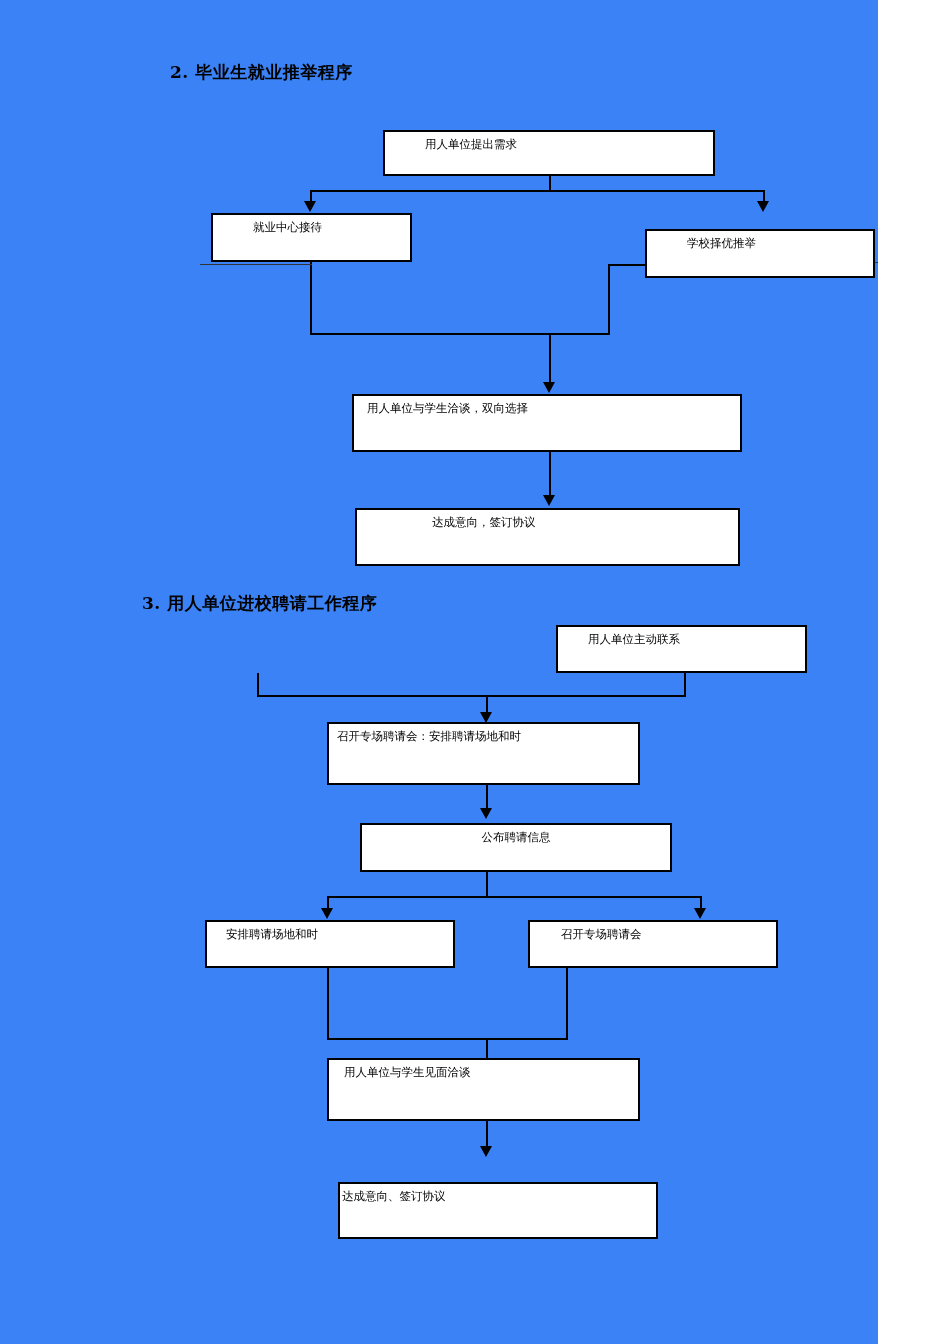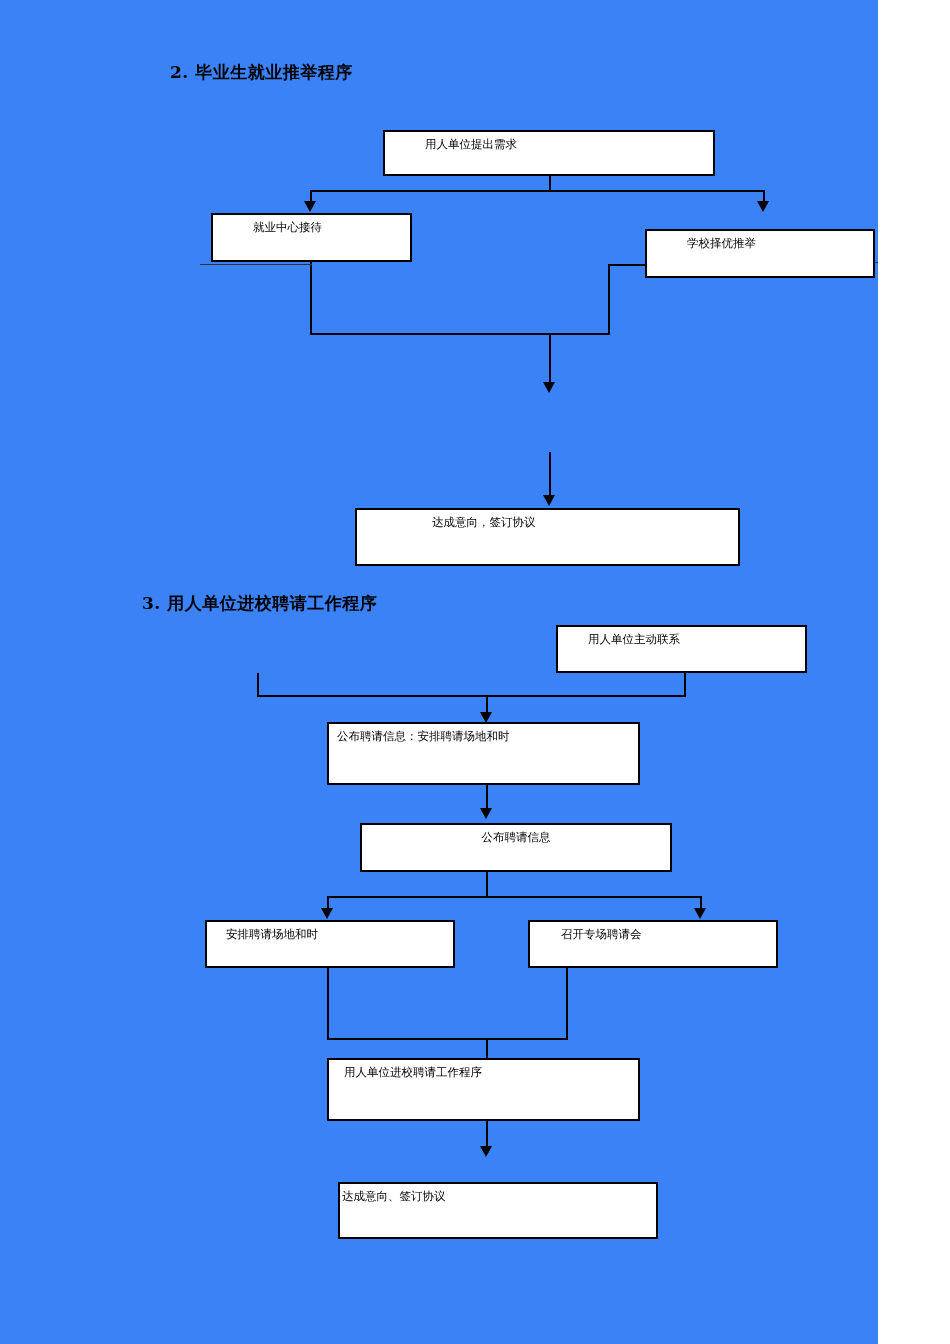--- a/index.html
+++ b/index.html
@@ -104,20 +104,23 @@
   <div class="hline-thin" style="left:756px; top:262px; width:193px;"></div>
 
   <div class="vline" style="left:310px; top:262px; height:71px;"></div>
   <div class="hline-thin" style="left:200px; top:264px; width:112px;"></div>
   <div class="hline" style="left:608px; top:264px; width:150px;"></div>
   <div class="vline" style="left:608px; top:264px; height:69px;"></div>
   <div class="hline" style="left:310px; top:333px; width:300px;"></div>
   <div class="vline" style="left:549px; top:333px; height:53px;"></div>
   <div class="arrowhead" style="left:543px; top:382px;"></div>
 
+  <div class="node" style="left:352px; top:394px; width:390px; height:58px;">
+    <span class="node-label label-indent" style="left:13px;">用人单位与学生洽谈，双向选择</span>
+  </div>
 
   <div class="vline" style="left:549px; top:452px; height:46px;"></div>
   <div class="arrowhead" style="left:543px; top:495px;"></div>
 
   <div class="node" style="left:355px; top:508px; width:385px; height:58px;">
     <span class="node-label" style="left:75px;">达成意向，签订协议</span>
   </div>
 
   <div class="section-title" style="left:142px; top:592px;">3. 用人单位进校聘请工作程序</div>
 
@@ -126,21 +129,21 @@
     <span class="node-label" style="left:30px;">用人单位主动联系</span>
   </div>
 
   <div class="vline" style="left:257px; top:673px; height:22px;"></div>
   <div class="vline" style="left:684px; top:673px; height:22px;"></div>
   <div class="hline" style="left:257px; top:695px; width:429px;"></div>
   <div class="vline" style="left:486px; top:695px; height:22px;"></div>
   <div class="arrowhead" style="left:480px; top:712px;"></div>
 
   <div class="node" style="left:327px; top:722px; width:313px; height:63px;">
-    <span class="node-label" style="left:8px;">公布聘请信息：安排聘请场地和时</span>
+    <span class="node-label" style="left:8px;">召开专场聘请会：安排聘请场地和时</span>
   </div>
 
   <div class="vline" style="left:486px; top:785px; height:26px;"></div>
   <div class="arrowhead" style="left:480px; top:808px;"></div>
 
   <div class="node" style="left:328px; top:823px; width:312px; height:49px;margin-left:32px;">
     <span class="node-label label-center">公布聘请信息</span>
   </div>
 
   <div class="vline" style="left:486px; top:872px; height:24px;"></div>
@@ -158,21 +161,21 @@
     <span class="node-label" style="left:31px;">召开专场聘请会</span>
   </div>
 
   <div class="vline" style="left:327px; top:968px; height:70px;"></div>
   <div class="vline" style="left:566px; top:968px; height:70px;"></div>
   <div class="hline" style="left:327px; top:1038px; width:241px;"></div>
   <div class="vline" style="left:486px; top:1038px; height:29px;"></div>
   <div class="arrowhead" style="left:480px; top:1063px;"></div>
 
   <div class="node" style="left:327px; top:1058px; width:313px; height:63px;">
-    <span class="node-label" style="left:15px;">用人单位进校聘请工作程序</span>
+    <span class="node-label" style="left:15px;">用人单位与学生见面洽谈</span>
   </div>
 
   <div class="vline" style="left:486px; top:1121px; height:28px;"></div>
   <div class="arrowhead" style="left:480px; top:1146px;"></div>
 
   <div class="node" style="left:338px; top:1158px; width:320px; height:57px;margin-top:24px;">
     <span class="node-label label-flush">达成意向、签订协议</span>
   </div>
 
 </div>

